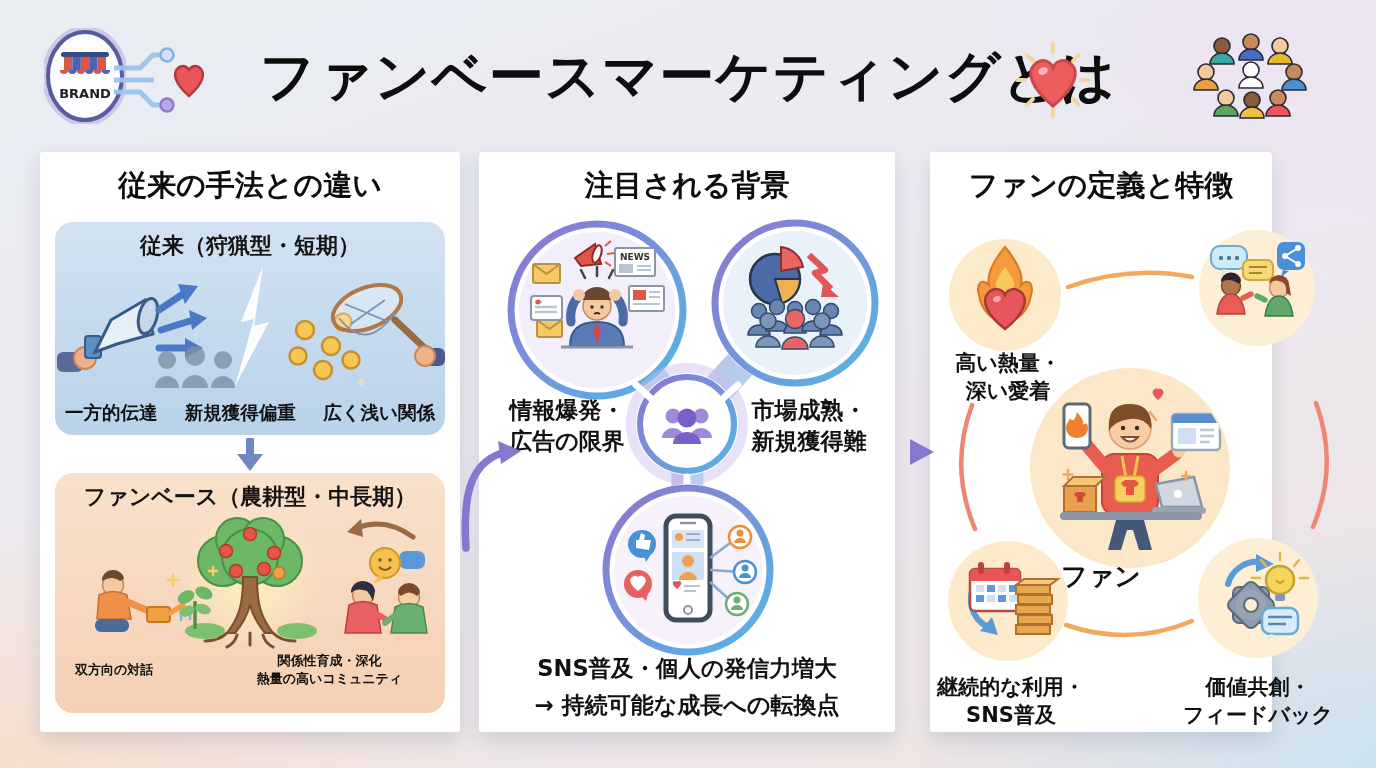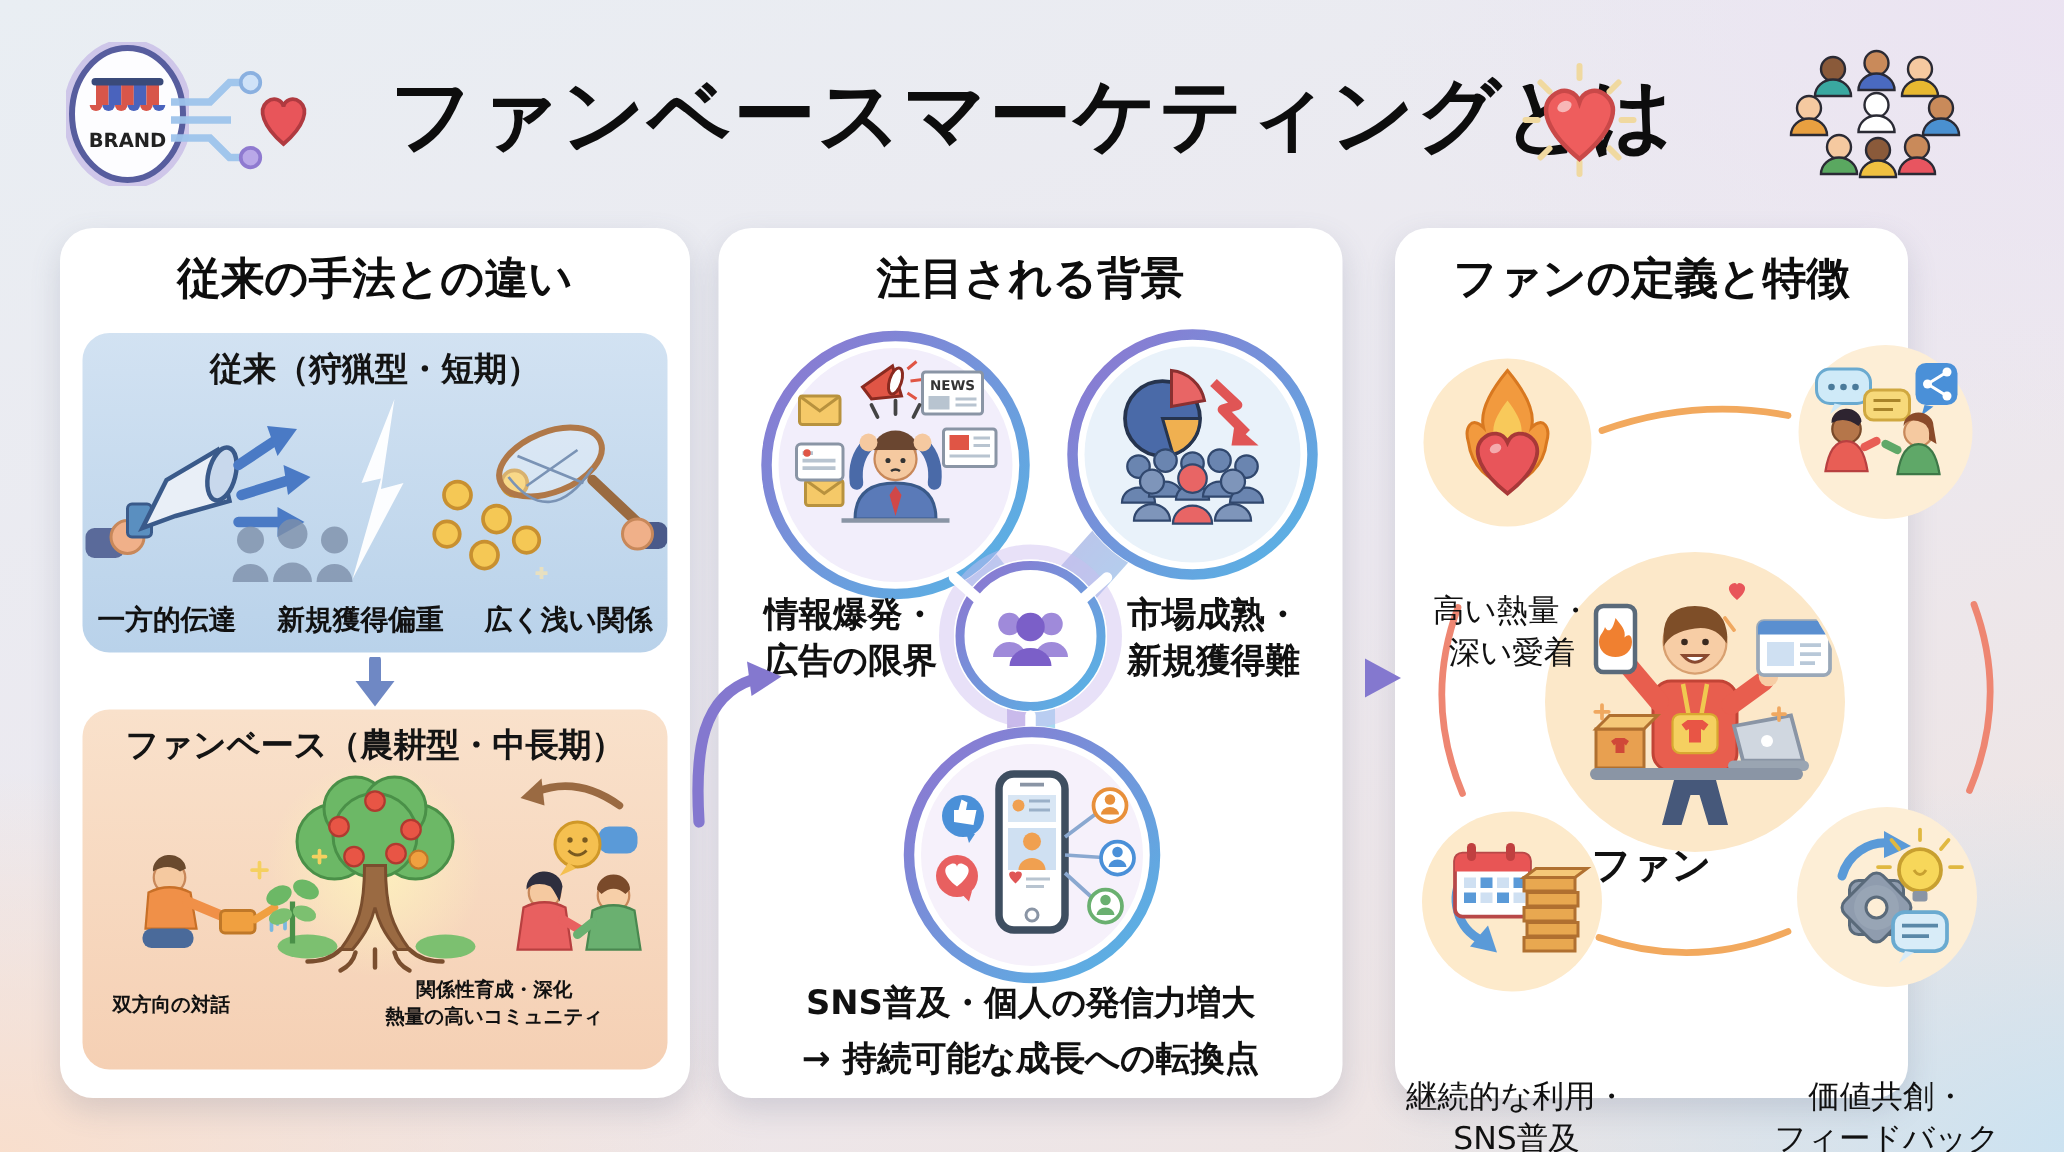--- a/index.html
+++ b/index.html
@@ -8,21 +8,21 @@
     background:
       radial-gradient(ellipse 60% 55% at 0% 100%, rgba(249,222,203,.95), rgba(249,222,203,0) 60%),
       radial-gradient(ellipse 60% 55% at 100% 100%, rgba(199,226,243,.95), rgba(199,226,243,0) 60%),
       radial-gradient(ellipse 55% 60% at 100% 0%, rgba(235,226,242,.9), rgba(235,226,242,0) 65%),
       linear-gradient(160deg,#e9eef3 0%,#ece8ef 55%,#efe3df 100%); padding-left: 40px;}
   .abs{position:absolute;}
   
   #title{position:absolute;left:198px;top:40px;width:980px;text-align:center;
     font-size:55px;font-weight:900;letter-spacing:1px;color:#0d0d0d;}
   
-  .panel{position:absolute;top:152px;height:580px;background:#fff;border-radius:22px;
+  .panel{position:absolute;top:152px;height:580px;background:#fff;border-radius:3px;
     box-shadow:0 8px 20px rgba(90,100,130,.20);}
   #panel-comparison{left:40px;width:420px;}
   #panel-background{left:479px;width:416px;}
   #panel-fan{left:930px;width:342px;}
   .panel-title{position:absolute;top:14px;left:0;right:0;text-align:center;
     font-size:29px;font-weight:900;color:#0d0d0d;}
   
   .card{position:absolute;left:15px;right:15px;border-radius:18px;overflow:hidden;}
   #card-conventional{top:70px;height:213px;background:linear-gradient(180deg,#d2e2f2,#b9d2ea);}
   #card-fanbase{top:321px;height:240px;background:linear-gradient(180deg,#f9e1cb,#f5d0b4);}
@@ -37,22 +37,22 @@
   #down-arrow{position:absolute;top:286px;left:0;right:0;text-align:center;}
   
   .factor{position:absolute;width:162px;text-align:center;font-size:23px;font-weight:700;
     line-height:1.35;white-space:pre-line;z-index:4;}
   #factor-left{left:7px;top:243px;}
   #factor-right{left:249px;top:243px;}
   .conclusion{position:absolute;left:0;right:0;text-align:center;font-weight:800;}
   #conclusion1{top:501px;font-size:22.5px;}
   #conclusion2{top:538px;font-size:23px;}
   
-  .fan-label{position:absolute;text-align:center;font-size:21px;font-weight:400;
-    line-height:1.35;white-space:pre-line;z-index:4;margin-top:44px;}
+  .fan-label{position:absolute;text-align:center;font-size:21px;font-weight:700;
+    line-height:1.35;white-space:pre-line;z-index:4;}
   #fl-tl{left:2px;top:197px;width:152px;}
   #fl-tr{left:250px;top:197px;width:158px;}
   #fl-bl{left:2px;top:521px;width:158px;}
   #fl-br{left:248px;top:521px;width:160px;}
   #fan-center-label{position:absolute;left:0;right:0;top:407px;text-align:center;
     font-size:26px;font-weight:900;z-index:4;}
   svg{display:block;}
   .overlay{pointer-events:none;}
 </style>
 </head>

